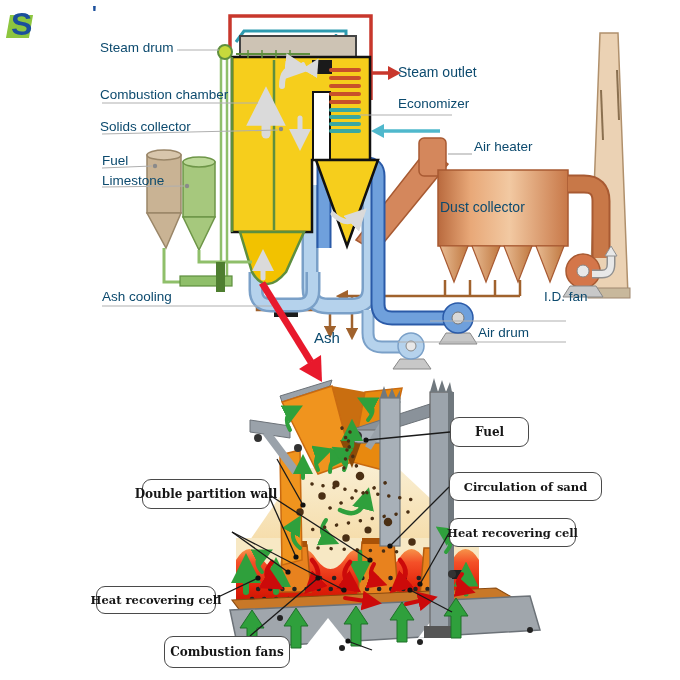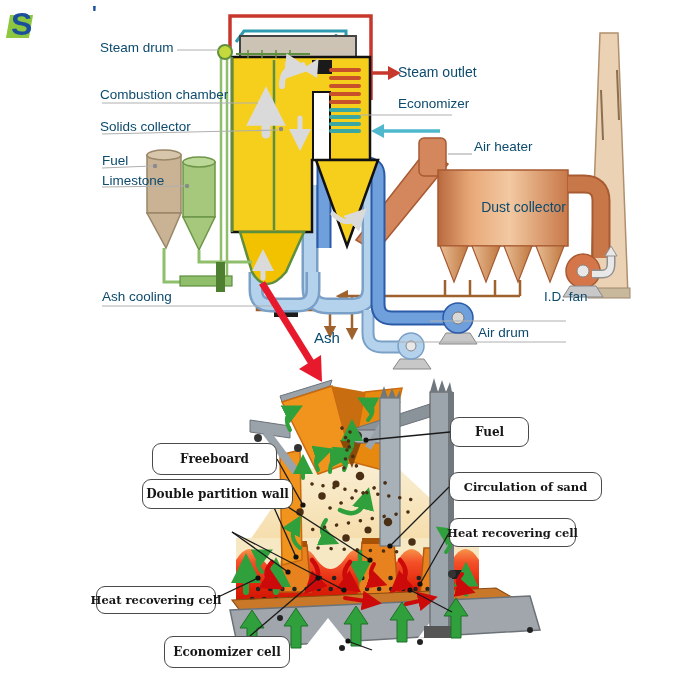--- a/index.html
+++ b/index.html
@@ -368,25 +368,24 @@
 <div class="tlabel" style="left:100px;top:41px">Steam drum</div>
 <div class="tlabel" style="left:100px;top:88px">Combustion chamber</div>
 <div class="tlabel" style="left:100px;top:120px">Solids collector</div>
 <div class="tlabel" style="left:102px;top:154px">Fuel</div>
 <div class="tlabel" style="left:102px;top:174px">Limestone</div>
 <div class="tlabel" style="left:102px;top:290px">Ash cooling</div>
 <div class="tlabel" style="left:314px;top:330px;font-size:15px">Ash</div>
 <div class="tlabel" style="left:398px;top:65px;font-size:14px">Steam outlet</div>
 <div class="tlabel" style="left:398px;top:97px">Economizer</div>
 <div class="tlabel" style="left:474px;top:140px">Air heater</div>
-<div class="tlabel" style="left:440px;top:200px;width:126px;text-align:right;font-size:14px">Dust collector</div>
+<div class="tlabel" style="left:440px;top:200px;width:126px;text-align:left;font-size:14px">Dust collector</div>
 <div class="tlabel" style="left:544px;top:290px">I.D. fan</div>
 <div class="tlabel" style="left:478px;top:326px">Air drum</div>
 
-<div class="callout" style="left:152px;top:443px;width:125px;height:32px">Freeboard</div>
-<div class="callout" style="left:142px;top:479px;width:151px;height:30px">Double partition wall</div>
+<div class="callout" style="left:142px;top:479px;width:128px;height:30px">Double partition wall</div>
 <div class="callout" style="left:96px;top:586px;width:120px;height:28px;font-size:11.5px">Heat recovering cell</div>
-<div class="callout" style="left:164px;top:636px;width:126px;height:32px">Economizer cell</div>
+<div class="callout" style="left:164px;top:636px;width:126px;height:32px">Combustion fans</div>
 <div class="callout" style="left:450px;top:417px;width:79px;height:30px">Fuel</div>
 <div class="callout" style="left:449px;top:472px;width:153px;height:29px;font-size:11.5px">Circulation of sand</div>
 <div class="callout" style="left:449px;top:518px;width:127px;height:29px;font-size:11.5px">Heat recovering cell</div>
 
 </div>
 
 </body></html>

